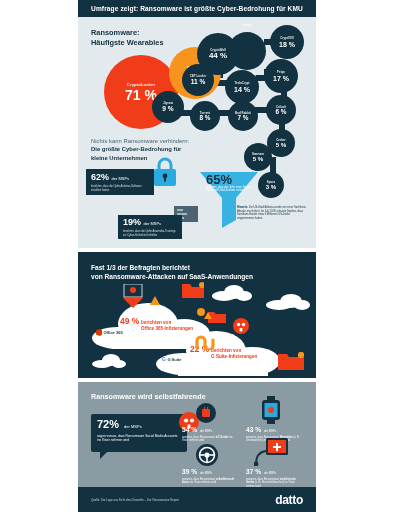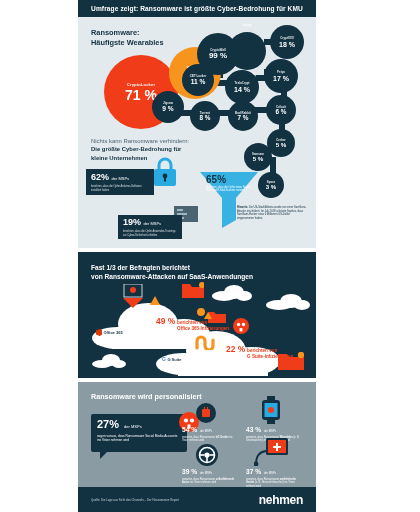--- a/index.html
+++ b/index.html
@@ -54,40 +54,40 @@
 
   .statbox {
     position: absolute; background: #123141; color: #ffffff; padding: 4px 5px;
     display: flex; flex-direction: column; justify-content: center;
   }
   .statbox .big { font-size: 9px; font-weight: bold; line-height: 10px; }
   .statbox .big .unit { font-size: 4px; font-weight: normal; }
   .statbox .sub { font-size: 2.6px; line-height: 3.4px; opacity: .82; margin-top: 1.5px; }
 
   .funnel-stat { position: absolute; }
-  .funnel-stat .big { font-size: 10px; font-weight: bold; color: #123141; line-height: 10px; }
+  .funnel-stat .big { font-size: 13px; font-weight: bold; color: #123141; line-height: 10px; }
   .funnel-stat .sub { font-size: 2.6px; line-height: 3.4px; color: #123141; margin-top: 1px; }
 
   .hinweis {
     position: absolute; left: 159px; top: 206px; width: 70px;
     font-size: 2.7px; line-height: 3.7px; color: #123141;
   }
   .hinweis b { font-weight: bold; }
 
   
   .sec-saas {
     position: absolute; left: 78px; top: 252px; width: 238px; height: 126px;
     background: #123141; overflow: hidden;
   }
   .sec-saas h2 {
     position: absolute; left: 13px; top: 11px;
     color: #ffffff; font-size: 6.6px; font-weight: bold; line-height: 9px;
   }
   .cloud-label { position: absolute; display: flex; align-items: baseline; gap: 2px; white-space: nowrap; }
-  .cloud-label .pc { font-size: 8.4px; font-weight: bold; color: #f03c18; margin-left: 36px; }
+  .cloud-label .pc { font-size: 8.4px; font-weight: bold; color: #f03c18; }
   .cloud-label .tx { font-size: 4.6px; font-weight: bold; color: #f03c18; line-height: 5.6px; }
   .brand-chip {
     position: absolute; display: flex; align-items: center; gap: 1.5px;
     font-size: 4px; color: #123141; font-weight: bold; white-space: nowrap;
   }
 
   
   .sec-person {
     position: absolute; left: 78px; top: 382px; width: 238px; height: 105px;
     background: #8a9ba3; overflow: hidden;
@@ -162,21 +162,21 @@
       <span class="pc" style="font-size:14px;">71 %</span>
     </div>
 
     <div class="bubble b-orange" style="left:91px;top:30px;width:52px;height:52px;">
       <span class="nm" style="font-size:3.2px;">WannaCry</span>
       <span class="pc" style="font-size:9.5px;">50 %</span>
     </div>
 
     <div class="bubble b-dark" style="left:119px;top:16px;width:42px;height:42px;">
       <span class="nm">CryptoWall</span>
-      <span class="pc" style="font-size:8px;">99 %</span>
+      <span class="pc" style="font-size:8px;">44 %</span>
     </div>
 
     <div class="bubble b-dark" style="left:150px;top:15px;width:38px;height:38px;gap:44px;">
       <span class="nm">Locky</span>
       <span class="pc" style="font-size:7.6px;">24 %</span>
     </div>
 
     <div class="bubble b-dark" style="left:192px;top:8px;width:34px;height:34px;">
       <span class="nm">CryptXXX</span>
       <span class="pc" style="font-size:7px;">18 %</span>
@@ -379,25 +379,25 @@
     <circle style="position:absolute;"></circle>
     <svg class="icon-svg" style="position:absolute;left:126px;top:60px;" width="8" height="7" viewBox="0 0 8 7">
       <path d="M4 0 L8 7 H0 Z" fill="#f7941e"></path>
     </svg>
     <svg class="icon-svg" style="position:absolute;left:119px;top:56px;" width="8" height="8" viewBox="0 0 8 8">
       <circle cx="4" cy="4" r="4" fill="#f7941e"></circle>
     </svg>
   </div>
 
   <div class="sec-person">
-    <h2>Ransomware wird personalisiert</h2>
+    <h2>Ransomware wird selbstfahrende</h2>
 
     <div class="bubble-quote">
       <div class="big">
-        <span>27</span><span>%</span>
+        <span>72</span><span>%</span>
         <span class="unit">der MSPs</span>
       </div>
       <div class="sub">sagen voraus, dass Ransomware Social Media Accounts ins Visier nehmen wird</div>
     </div>
     <svg class="icon-svg" style="position:absolute;left:101px;top:30px;" width="20" height="20" viewBox="0 0 20 20">
       <circle cx="10" cy="10" r="10" fill="#f03c18"></circle>
       <circle cx="7" cy="8.5" r="2.1" fill="#ffffff"></circle>
         <circle cx="13" cy="8.5" r="2.1" fill="#ffffff"></circle>
       <rect x="8.5" y="12.5" width="3" height="4" fill="#ffffff"></rect>
     </svg>
@@ -475,16 +475,16 @@
       <div class="sub">
         <span>erwarten, dass Ransomware</span>
         <b>medizinische Geräte</b>
         <span>(z. B. Herzschrittmacher) ins Visier nehmen wird</span>
       </div>
     </div>
   </div>
 
   <div class="footer">
     <span class="src">Quelle: Die Lage aus Sicht des Channels – Der Ransomware Report</span>
-    <span class="logo">nehmen</span>
+    <span class="logo">datto</span>
   </div>
 
 </div>
 
 </body></html>

